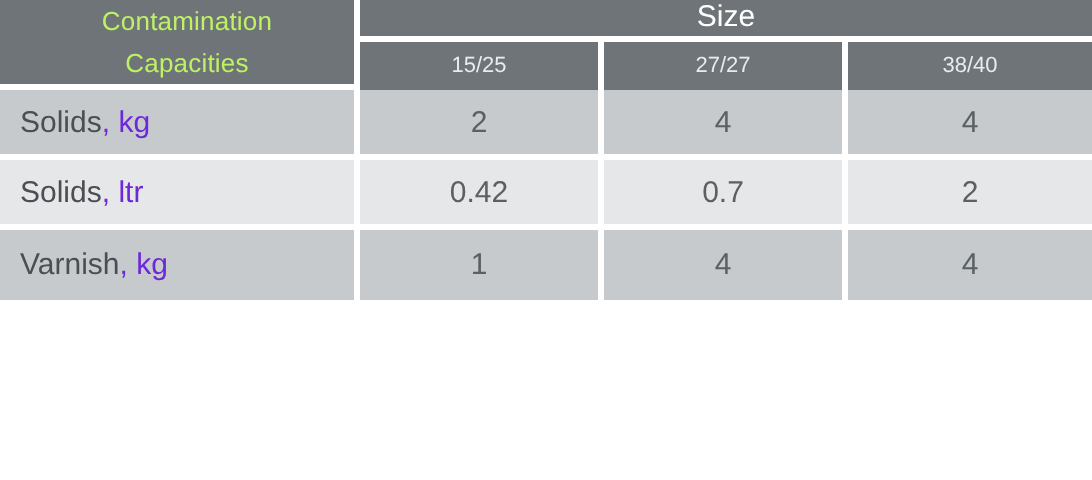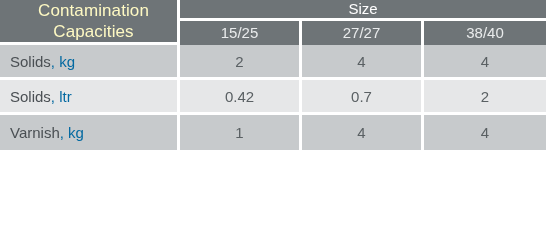--- a/index.html
+++ b/index.html
@@ -35,55 +35,55 @@
     overflow: hidden;
     white-space: nowrap;
   }
 
   .col-label  { width: 180px; }
   .col-data   { width: 122px; }
 
   
   .hdr-corner {
     background: #6E7477;
-    color: #fef9c3;
+    color: #bef264;
     text-align: left;
     padding: 0 0 0 10px !important;
-    font-size: 17px;
+    font-size: 13px;
     line-height: 21px;
     letter-spacing: 0.1px;
   }
   .hdr-corner .ln { display: block; }
 
   .hdr-group {
     background: #6E7477;
     color: #ffffff;
     height: 16px;
     font-size: 15px;
   }
 
   .hdr-sub {
     background: #6E7477;
     color: #E9EBEC;
     height: 23px;
-    font-size: 15px;
+    font-size: 11px;
   }
 
   
   .row-odd  td { background: #C7CACC; }
   .row-even td { background: #E6E7E8; }
 
   .cell-label {
     text-align: left !important;
     padding: 0 0 0 10px !important;
     color: #4A4F53;
     font-size: 15px;
     height: 35px;
   }
-  .cell-label .unit { color: #0369a1; }
+  .cell-label .unit { color: #6d28d9; }
 
   .cell-value {
     color: #5A6063;
     font-size: 15px;
     height: 35px;
   }
 
   
   #contamination-capacities-table tr > *:last-child { border-right: none; }
   #contamination-capacities-table tr:last-child > * { border-bottom: none; }

